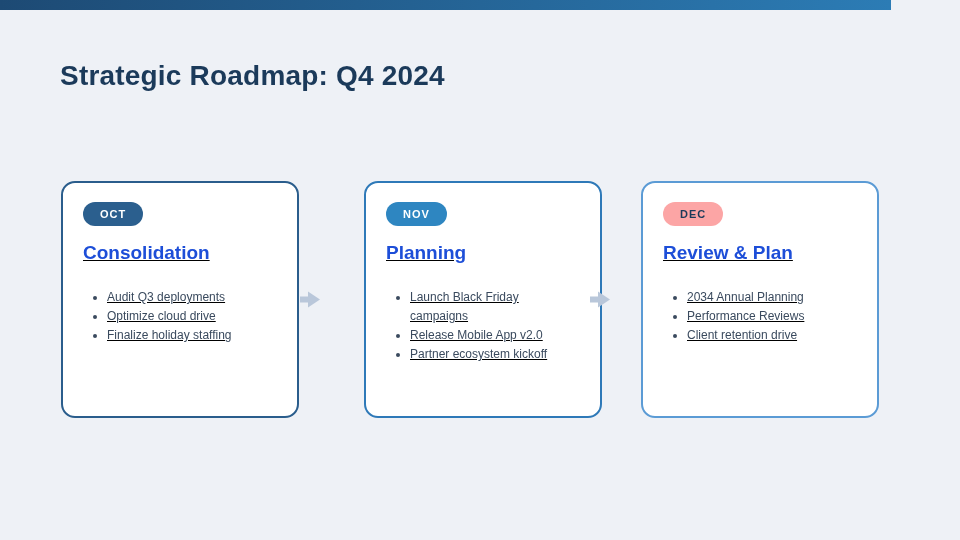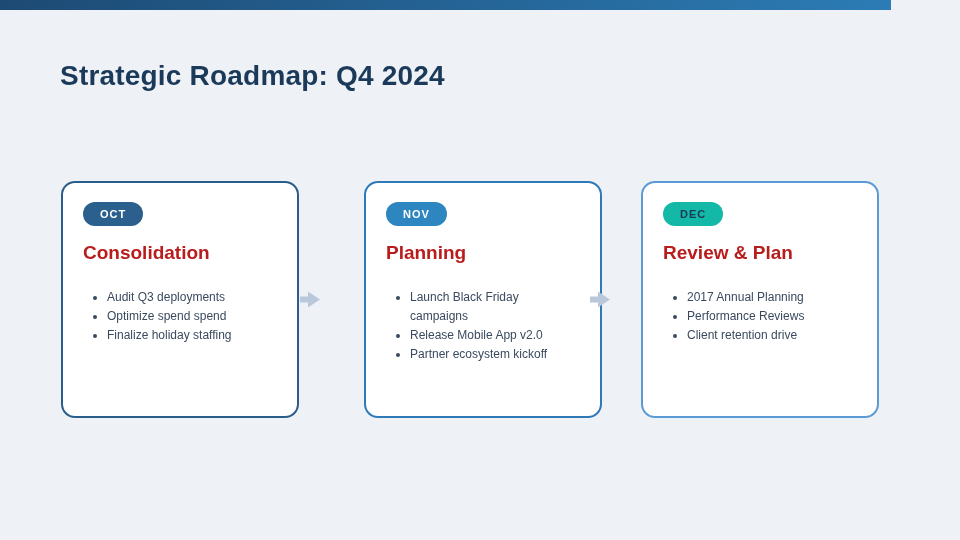--- a/index.html
+++ b/index.html
@@ -32,41 +32,42 @@
   }
   .card {
     position: absolute;
     top: 181px;
     width: 238px;
     height: 237px;
     background: #ffffff;
     border: 2px solid #2a5d8c;
     border-radius: 14px;
     padding: 19px 20px 0 20px;
+    text-decoration: underline;
   }
   .card.c0 { left: 61px; }
   .card.c1 { left: 364px; }
   .card.c2 { left: 641px; }
   .badge {
     display: inline-block;
     height: 24px;
     line-height: 24px;
     padding: 0 17px;
     border-radius: 12px;
     font-size: 11px;
     font-weight: bold;
     letter-spacing: 1px;
     color: #ffffff;
     background: #2b5f8e;
   }
   .card-title {
     margin-top: 16px;
     font-size: 19px;
     font-weight: bold;
-    color: #b91c1c;
+    color: #1d4ed8;
   }
   .card-list {
     margin-top: 24px;
     padding-left: 24px;
     list-style: disc;
     color: #3a4a5e;
   }
   .card-list li {
     font-size: 12px;
     line-height: 19px;
@@ -87,21 +88,21 @@
 <div class="slide">
   <div class="topbar"></div>
 
   <h1 class="slide-title">Strategic Roadmap: Q4 2024</h1>
 
   <div class="card c0" style="border-color: rgb(42, 93, 140);">
     <span class="badge" style="background: rgb(43, 95, 142); color: rgb(255, 255, 255);">OCT</span>
     <div class="card-title">Consolidation</div>
     <ul class="card-list">
       <li>Audit Q3 deployments</li>
-      <li>Optimize spend spend</li>
+      <li>Optimize cloud drive</li>
       <li>Finalize holiday staffing</li>
     </ul>
   </div>
 
   <svg class="arrow a0" viewBox="0 0 20 17">
     <path d="M0 5.5 H8 V0.5 L20 8.5 L8 16.5 V11.5 H0 Z" fill="#b9c7da"></path>
   </svg>
 
   <div class="card c1" style="border-color: rgb(46, 121, 184);">
     <span class="badge" style="background: rgb(46, 134, 193); color: rgb(255, 255, 255);">NOV</span>
@@ -111,21 +112,21 @@
       <li>Release Mobile App v2.0</li>
       <li>Partner ecosystem kickoff</li>
     </ul>
   </div>
 
   <svg class="arrow a1" viewBox="0 0 20 17">
     <path d="M0 5.5 H8 V0.5 L20 8.5 L8 16.5 V11.5 H0 Z" fill="#b9c7da"></path>
   </svg>
 
   <div class="card c2" style="border-color: rgb(91, 155, 213);">
-    <span class="badge" style="background: #14b8a6; color: rgb(27, 58, 90);">DEC</span>
+    <span class="badge" style="background: #fca5a5; color: rgb(27, 58, 90);">DEC</span>
     <div class="card-title">Review &amp; Plan</div>
     <ul class="card-list">
-      <li>2017 Annual Planning</li>
+      <li>2034 Annual Planning</li>
       <li>Performance Reviews</li>
       <li>Client retention drive</li>
     </ul>
   </div>
 </div>
 
 </body></html>

